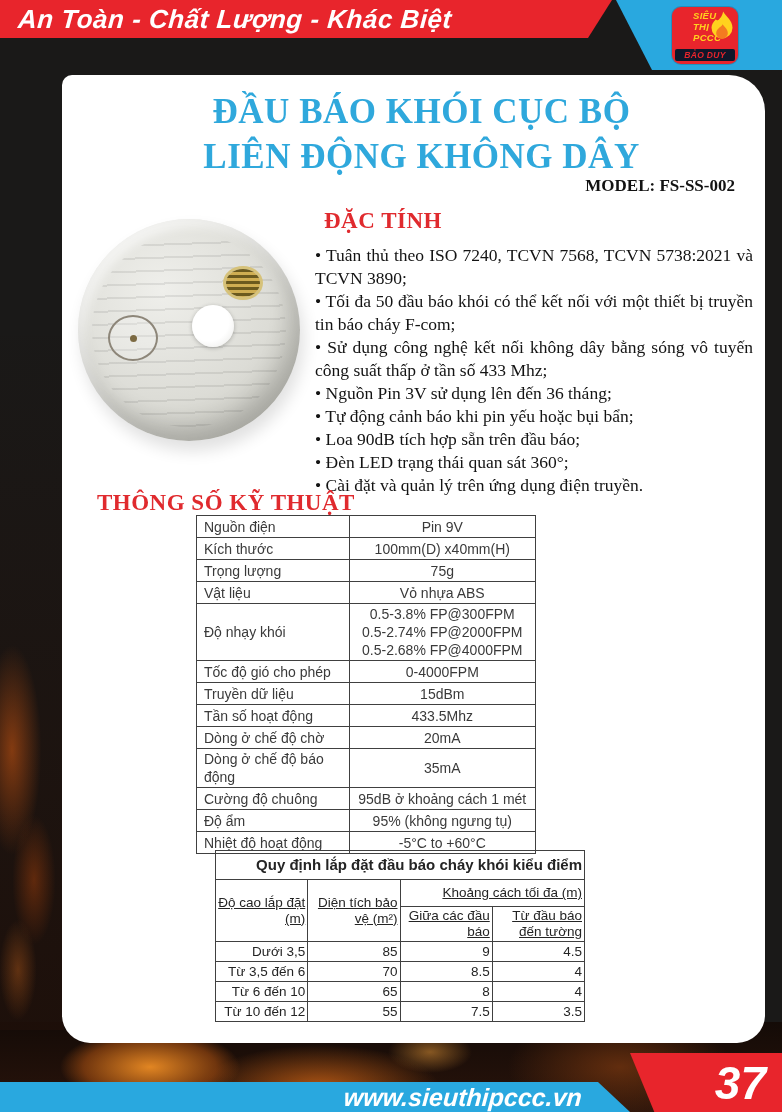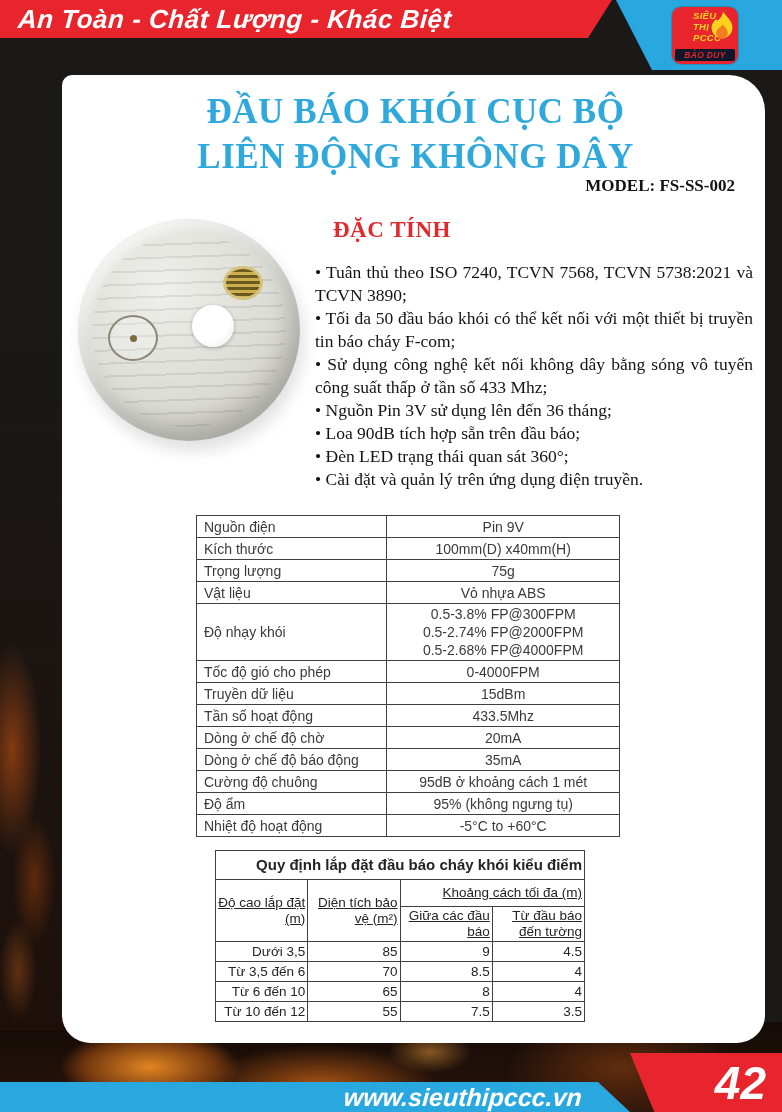--- a/index.html
+++ b/index.html
@@ -35,21 +35,21 @@
   .logo-txt{position:absolute;left:21px;top:3px;width:34px;text-align:left;
     color:#FFD21E;font-weight:bold;font-size:9.5px;line-height:11px;letter-spacing:.3px;font-style:italic;}
   .logo-flame{position:absolute;right:2px;top:2px;width:28px;height:40px;}
   .logo-brand{position:absolute;left:3px;right:3px;bottom:3px;height:12px;background:#0f172a;
     border-radius:2px;color:#E8252C;font-weight:bold;font-style:italic;font-size:8.5px;
     line-height:12px;text-align:center;letter-spacing:.3px;}
 
   
   .card{position:absolute;left:62px;top:75px;width:703px;height:968px;background:#fff;z-index:2;
     border-radius:10px 36px 28px 28px;}
-  .title{position:absolute;top:14px;left:2px;width:100%;text-align:center;
+  .title{position:absolute;top:14px;left:8px;width:100%;text-align:center;
     font-family:"Liberation Serif",serif;font-weight:bold;font-size:35px;line-height:45px;
     color:#2FA8DC;letter-spacing:.5px;}
   .model{position:absolute;top:101px;right:30px;font-family:"Liberation Serif",serif;
     font-weight:bold;font-size:17px;color:#121212;}
 
   
   .detector-wrap{position:absolute;left:14px;top:142px;width:228px;height:232px;}
   .detector{position:absolute;left:2px;top:2px;width:222px;height:222px;border-radius:50%;
     background:radial-gradient(circle at 38% 32%, #efefeb, #dcdcd6 55%, #c9c9c1 82%, #b3b3aa);
     box-shadow:inset -8px -14px 22px rgba(0,0,0,.18), inset 6px 8px 10px rgba(255,255,255,.6),
@@ -63,30 +63,30 @@
     border:2px solid #8d8679;background:rgba(255,255,255,.2);}
   .test-dot{position:absolute;left:50%;top:50%;width:7px;height:7px;margin:-3px 0 0 -3px;
     border-radius:50%;background:#7c6a42;}
   .round-label{position:absolute;right:66px;top:86px;width:42px;height:42px;border-radius:50%;
     background:radial-gradient(circle at 40% 38%, #ffffff 55%, #e7e7e4);
     box-shadow:0 1px 4px rgba(0,0,0,.25);}
 
   
   .features{position:absolute;left:253px;top:124px;width:438px;}
   .sec-h{font-family:"Liberation Serif",serif;font-weight:bold;font-size:23px;color:#E02A2E;
-    letter-spacing:.5px;margin:18px;}
+    letter-spacing:.5px;margin:9px;}
   .feat-list{margin:10px 0 0 0;padding:0;list-style:none;
     font-family:"Liberation Serif",serif;font-size:17.5px;line-height:23px;color:#131313;
     text-align:justify;}
   .feat-list li::before{content:"• ";}
 
   
   .specs-h{position:absolute;left:26px;top:406px;}
   table{border-collapse:collapse;}
-  .spec-table{position:absolute;left:134px;top:440px;width:424px;
+  .spec-table{position:absolute;left:134px;top:440px;width:340px;
     font-size:14px;color:#3a3a3a;}
   .spec-table td{border:1.5px solid #404040;padding:1px 7px;height:19px;line-height:18px;}
   .spec-table td.lbl{width:45%;text-align:left;}
   .spec-table td.val{text-align:center;white-space:pre-line;}
 
   
   .install-table{position:absolute;left:153px;top:775px;width:370px;
     font-size:13.5px;color:#242424;table-layout:fixed;}
   .install-table td,.install-table th{border:1.5px solid #404040;text-align:right;
     padding:1px 2px;line-height:16px;font-weight:normal;}
@@ -152,26 +152,28 @@
       </div>
     </div>
 
     <div class="features">
       <h2 class="sec-h">ĐẶC TÍNH</h2>
       <ul class="feat-list" id="feat-list">
           <li>Tuân thủ theo ISO 7240, TCVN 7568, TCVN 5738:2021 và TCVN 3890;</li>
           <li>Tối đa 50 đầu báo khói có thể kết nối với một thiết bị truyền tin báo cháy F-com;</li>
           <li>Sử dụng công nghệ kết nối không dây bằng sóng vô tuyến công suất thấp ở tần số 433 Mhz;</li>
           <li>Nguồn Pin 3V sử dụng lên đến 36 tháng;</li>
+          <li>Tự động cảnh báo khi pin yếu hoặc bụi bẩn;</li>
           <li>Loa 90dB tích hợp sẵn trên đầu báo;</li>
           <li>Đèn LED trạng thái quan sát 360°;</li>
           <li>Cài đặt và quản lý trên ứng dụng điện truyền.</li>
         </ul>
     </div>
 
+    <h2 class="sec-h specs-h">THÔNG SỐ KỸ THUẬT</h2>
 
     <table class="spec-table">
       <tbody id="spec-body">
           <tr>
             <td class="lbl">Nguồn điện</td>
             <td class="val">Pin 9V</td>
           </tr>
           <tr>
             <td class="lbl">Kích thước</td>
             <td class="val">100mm(D) x40mm(H)</td>
@@ -267,16 +269,16 @@
           </tr>
         </tbody>
     </table>
 
   </div>
 
   <div class="footer-blue">
     <span class="site">www.sieuthipccc.vn</span>
   </div>
   <div class="footer-red">
-    <span class="pagenum">42</span>
+    <span class="pagenum">37</span>
   </div>
 
 </div>
 
 </body></html>

